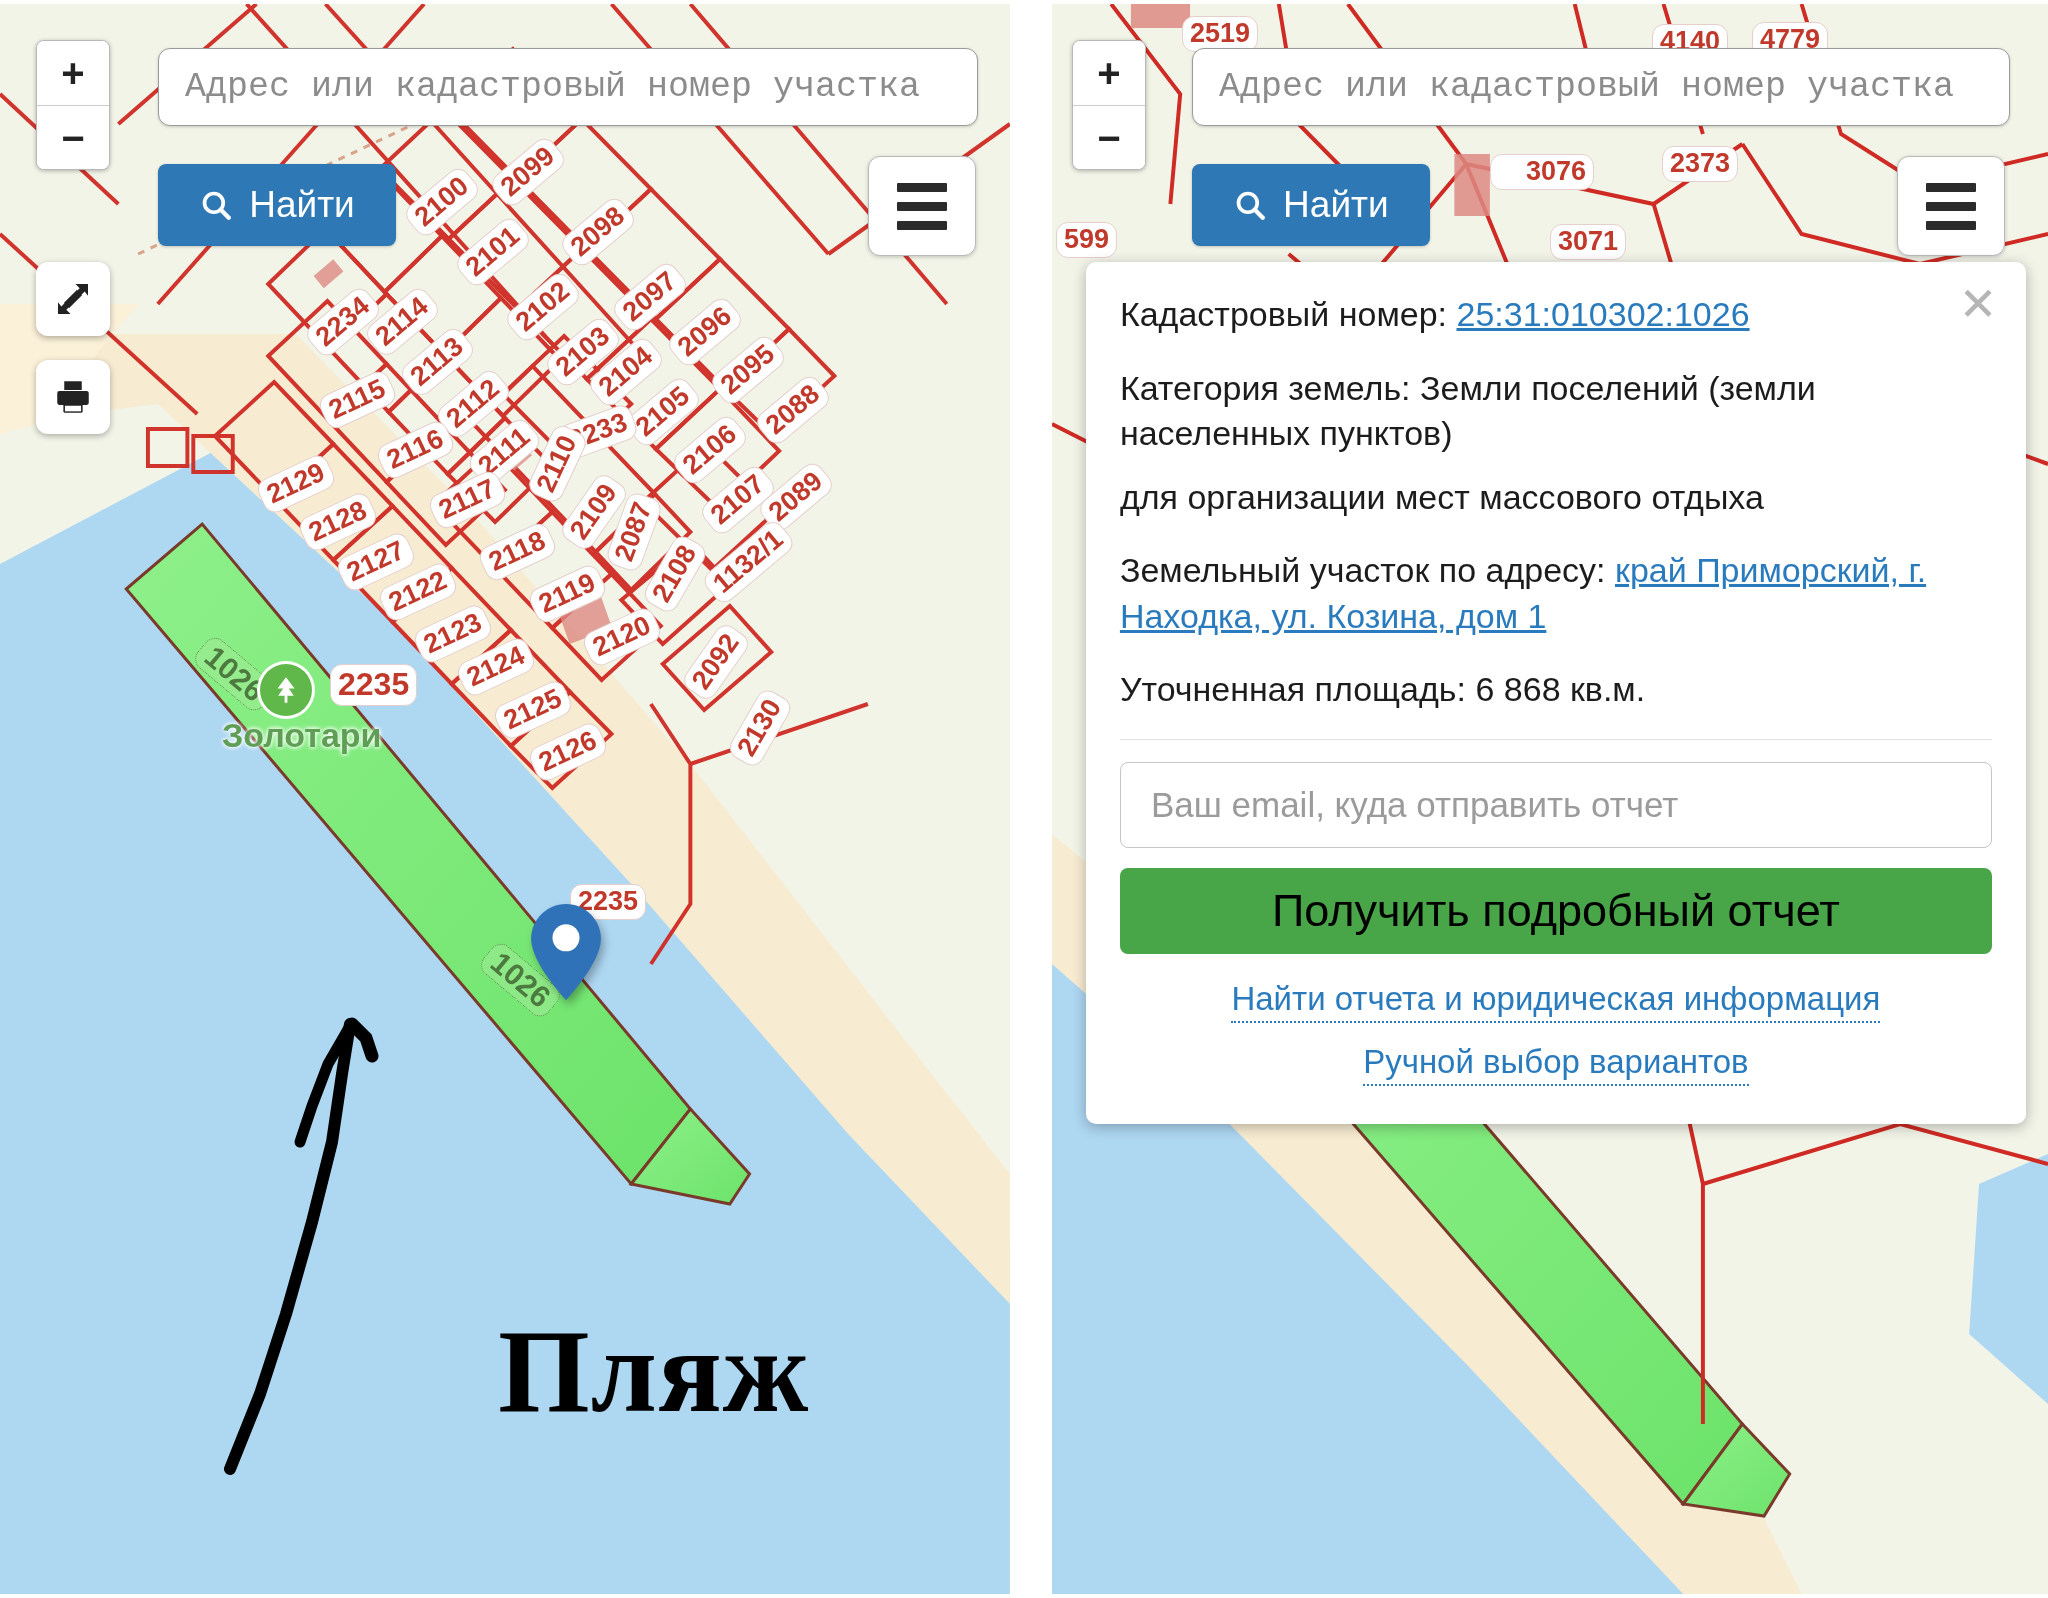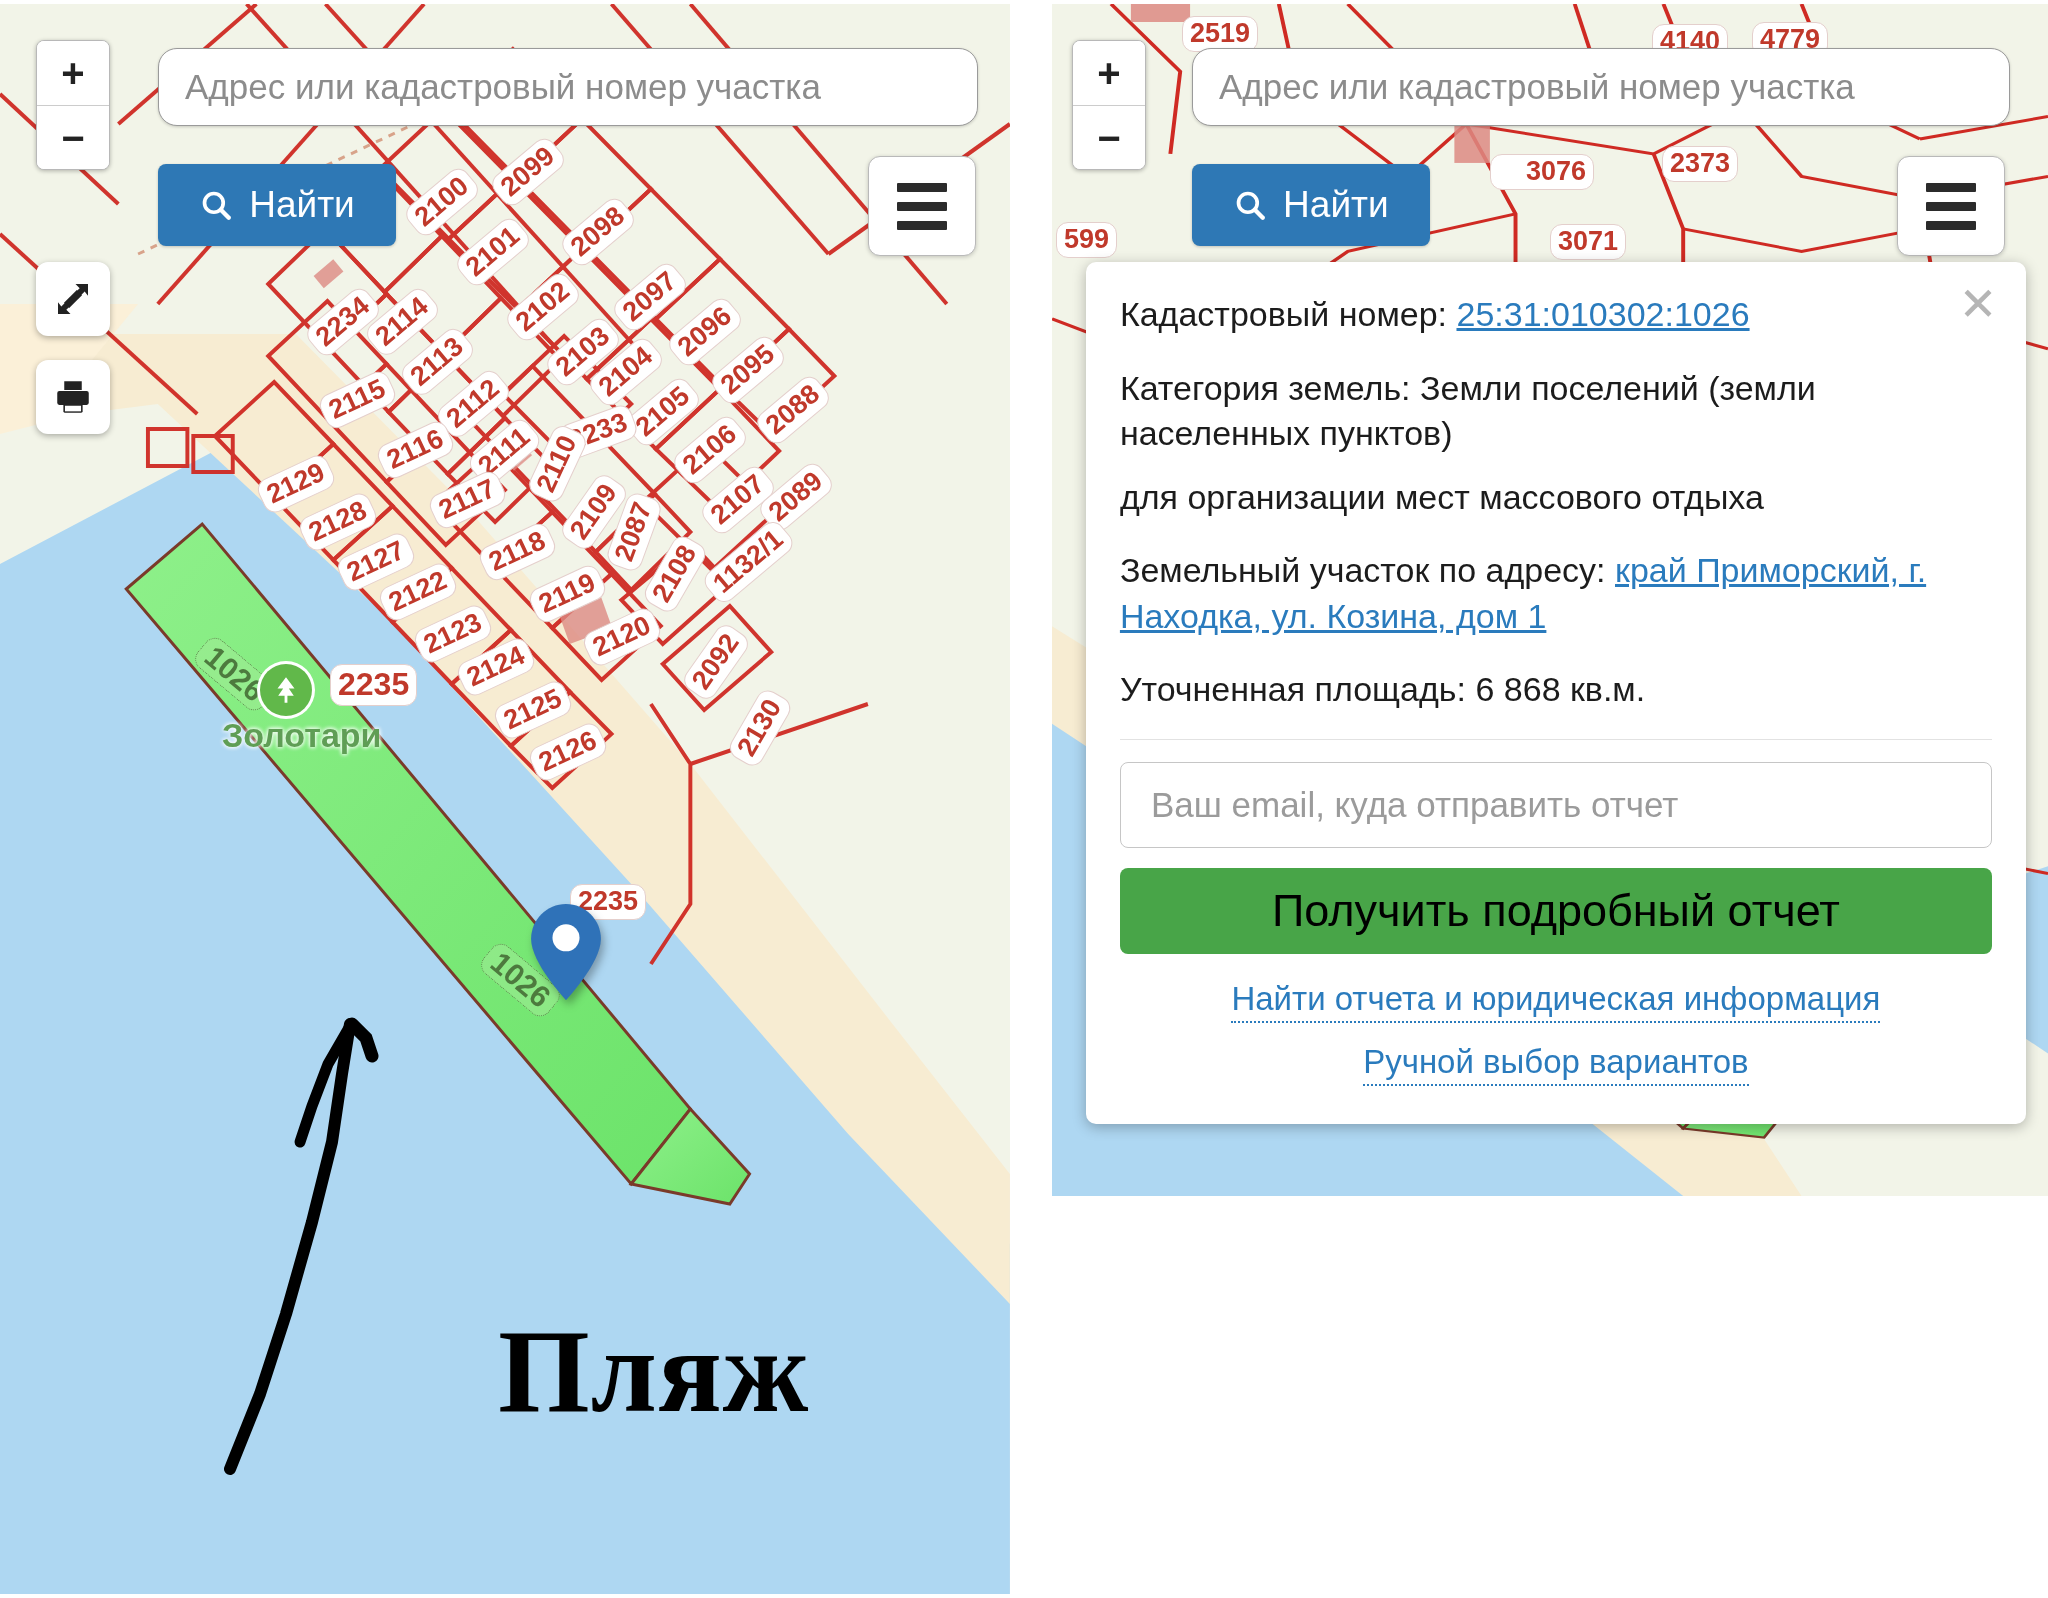--- a/index.html
+++ b/index.html
@@ -19,21 +19,21 @@
     padding: 4px 0 4px 0;
   }
 
   
   .panel {
     position: relative;
     overflow: hidden;
     background: #f2f3e9;
   }
   .panel-left  { width: 1024px; height: 1590px; }
-  .panel-right { width: 1010px; height: 1192px; }
+  .panel-right { width: 1010px; height: 1590px; }
   .panel-divider {
     width: 14px; height: 1590px;
     background: #ffffff;
     flex: 0 0 14px;
   }
 
   
   .map-canvas {
     position: absolute; inset: 0;
     background: #f3f4ea;
@@ -74,29 +74,30 @@
   .btn-expand { top: 258px; }
   .btn-print  { top: 356px; }
 
   
   .search-input {
     position: absolute;
     top: 44px;
     height: 78px;
     background: #fff;
     border: 1px solid #9a9a9a;
-    border-radius: 19px;
+    border-radius: 12px;
     box-shadow: 0 1px 3px rgba(0,0,0,.18);
     display: flex; align-items: center;
     padding: 4px 26px;
     font-size: 35px;
     color: #8c8c8c;
     z-index: 35;
     white-space: nowrap;
     overflow: hidden;
+    font-family: Liberation Mono, monospace;
   }
   .panel-left  .search-input { left: 158px; width: 820px; }
   .panel-right .search-input { left: 140px; width: 818px; }
 
   .find-btn {
     position: absolute;
     top: 160px;
     height: 82px;
     background: #2e78b5;
     border-radius: 8px;

